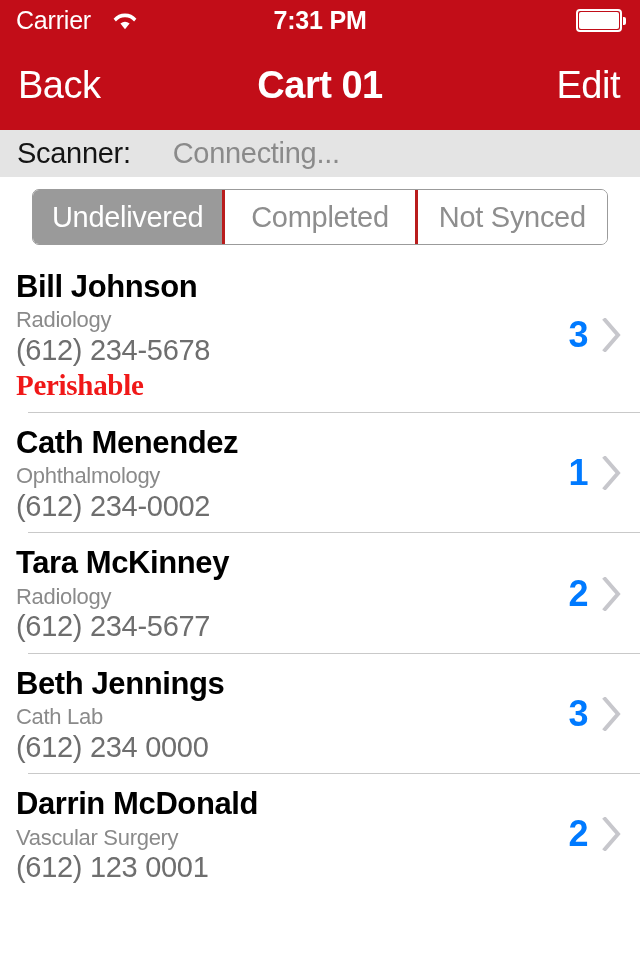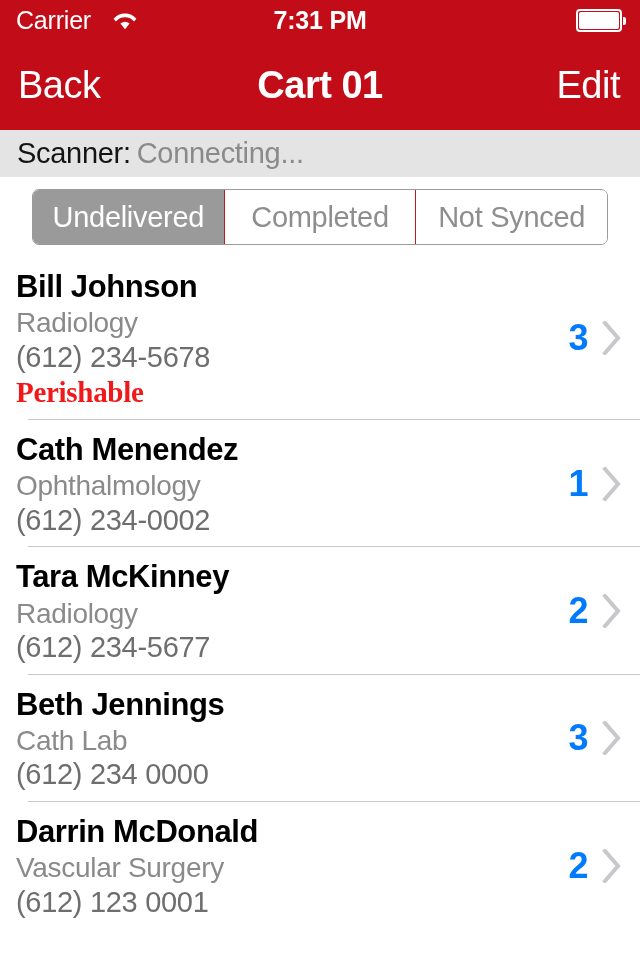--- a/index.html
+++ b/index.html
@@ -71,45 +71,46 @@
     display:flex; align-items:center;
     color:#ffffff; font-size:38px; letter-spacing:-0.5px;
     cursor:pointer;
   }
 
   
   .scannerbar {
     height:47px; background:#E4E4E4;
     display:flex; align-items:center;
     padding-left:17px;
+    gap:28px;
   }
   .scanner-label {
     color:#141414; font-size:29px; letter-spacing:-0.3px;
   }
   .scanner-status {
     color:#8A8A8A; font-size:29px; letter-spacing:-0.3px;
-    margin-left:6px;
+    margin-left:14px;
   }
 
   
   .seg-wrap {
     height:80px; background:#ffffff;
     display:flex; align-items:center;
     padding:8px 32px;
   }
   .segmented {
     display:flex; width:100%; height:56px;
     border:1px solid #9B9B9B; border-radius:7px; overflow:hidden;
     background:#ffffff;
   }
   .seg {
     flex:1 1 0; display:flex; align-items:center; justify-content:center;
     font-size:29px; letter-spacing:-0.3px; color:#8E8E8E;
     background:#ffffff; cursor:pointer;
-    border-left:1px solid #b91c1c;
+    border-left:3px solid #b91c1c;
   }
   .seg:first-child { border-left:none; }
   .seg.selected { background:#9A9A9A; color:#ffffff; }
 
   
   .list { background:#ffffff; }
   .row {
     position:relative;
     padding:12px 0 10px 0;
     cursor:pointer;
@@ -122,21 +123,21 @@
   .row-inner {
     display:flex; align-items:center;
     padding:0 18px 0 16px;
   }
   .row-text { flex:1 1 auto; min-width:0; }
   .r-name {
     font-size:31px; font-weight:bold; color:#000000;
     letter-spacing:-0.4px; line-height:1.17;
   }
   .r-dept {
-    font-size:28px; color:#8A8A8A; letter-spacing:-0.3px; line-height:1.16;
+    font-size:22px; color:#8A8A8A; letter-spacing:-0.3px; line-height:1.16;
     margin-top:2px;
   }
   .r-phone {
     font-size:29px; color:#6E6E6E; letter-spacing:-0.3px; line-height:1.16;
     margin-top:1px;
   }
   .r-flag {
     font-size:29px; font-weight:bold; color:#F01818;
     letter-spacing:-0.3px; line-height:1.16; margin-top:2px;font-family:Liberation Serif, serif;
   }

